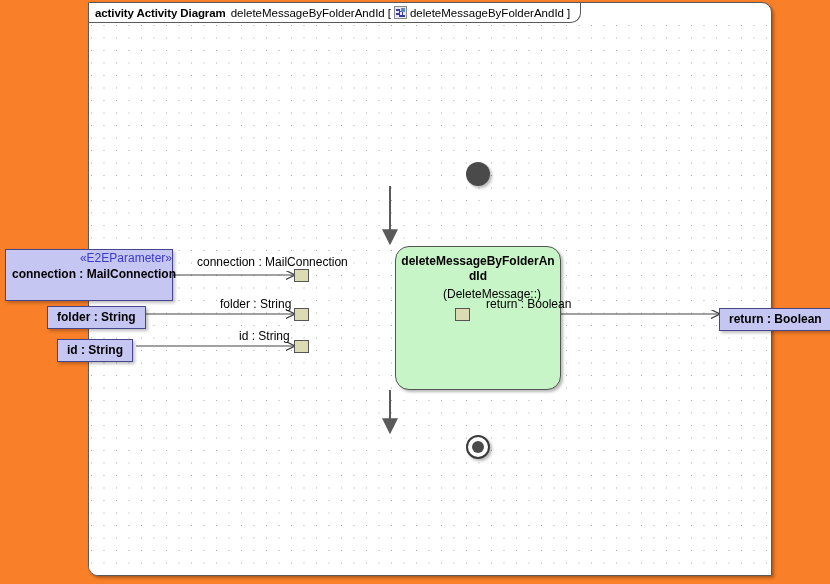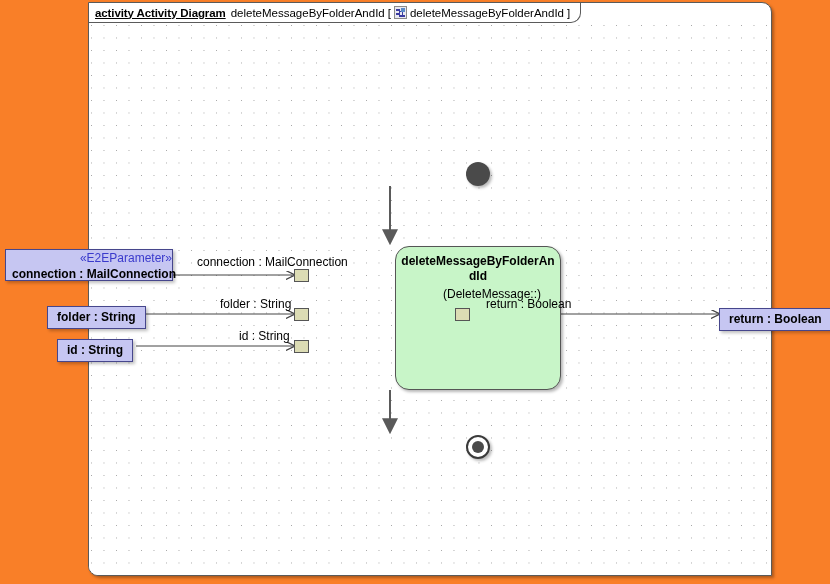--- a/index.html
+++ b/index.html
@@ -73,21 +73,20 @@
     align-items: center;
     white-space: nowrap;
     z-index: 20;
     box-sizing: border-box;
   }
   .hdr-kind {
     font-size: 11.5px;
     font-weight: bold;
     color: #000;
     letter-spacing: -0.1px;
-    text-decoration: underline;
   }
   .hdr-name {
     font-size: 11.5px;
     color: #000;
     margin-left: 5px;
   }
   .hdr-bracket {
     font-size: 11.5px;
     color: #000;
     margin-left: 3px;
@@ -312,21 +311,21 @@
 
   <div id="final-node"></div>
 
   <div class="edge-label" style="left:108px; top:252px;">connection : MailConnection</div>
   <div class="edge-label" style="left:131px; top:294px;">folder : String</div>
   <div class="edge-label" style="left:150px; top:326px;">id : String</div>
   <div class="edge-label" style="left:397px; top:294px;">return : Boolean</div>
 
 </div>
 
-<div class="param-box" style="left:5px; top:249px; width:168px; height:32px;">
+<div class="param-box" style="left:5px; top:249px; width:168px; height:52px;">
   <span class="stereo">«E2EParameter»</span>
   <span class="pname">connection : MailConnection</span>
 </div>
 
 <div class="param-box param-simple" style="left:47px; top:306px;">
   <span>folder : String</span>
 </div>
 
 <div class="param-box param-simple" style="left:57px; top:339px;">
   <span>id : String</span>

